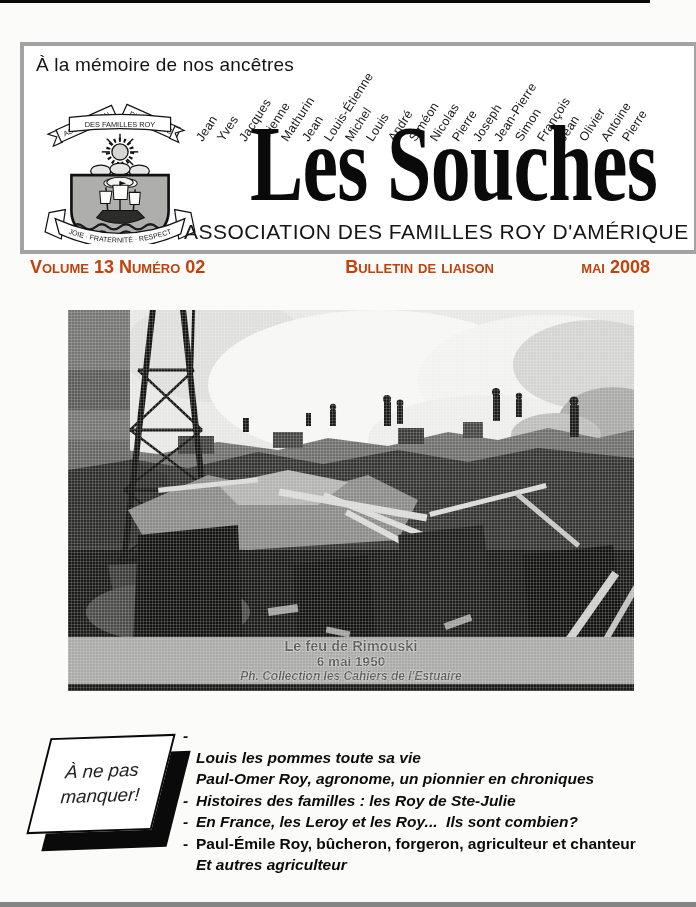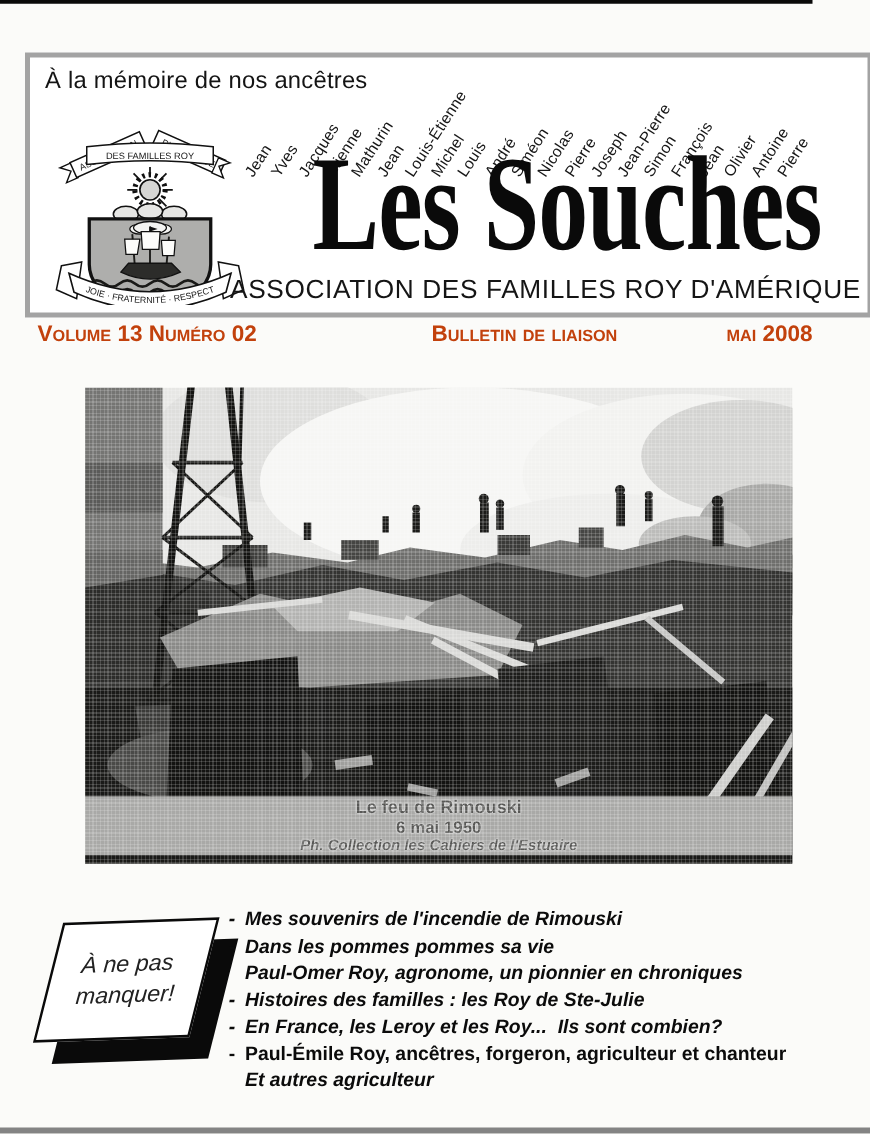--- a/index.html
+++ b/index.html
@@ -371,46 +371,45 @@
     <div class="badge-wrap">
       <div class="badge-shadow"></div>
       <div class="badge-box">
         <div class="badge-text">À ne pas manquer!</div>
       </div>
     </div>
     <div class="toc">
 
         <div class="trow">
           <span class="tdash">-</span>
-          <span class="ttext">Mes souvenirs de l'incendie de Rimouski</span>
         </div>
 
         <div class="trow">
           <span class="tdash">-</span>
-          <span class="ttext">Dans les pommes pommes sa vie</span>
+          <span class="ttext">Louis les pommes toute sa vie</span>
         </div>
 
         <div class="trow">
           <span class="tdash"></span>
           <span class="ttext">Paul-Omer Roy, agronome, un pionnier en chroniques</span>
         </div>
 
         <div class="trow">
           <span class="tdash">-</span>
           <span class="ttext">Histoires des familles : les Roy de Ste-Julie</span>
         </div>
 
         <div class="trow">
           <span class="tdash">-</span>
           <span class="ttext">En France, les Leroy et les Roy...  Ils sont combien?</span>
         </div>
 
         <div class="trow upright">
           <span class="tdash">-</span>
-          <span class="ttext">Paul-Émile Roy, ancêtres, forgeron, agriculteur et chanteur</span>
+          <span class="ttext">Paul-Émile Roy, bûcheron, forgeron, agriculteur et chanteur</span>
         </div>
 
         <div class="trow">
           <span class="tdash"></span>
           <span class="ttext">Et autres agriculteur</span>
         </div>
       </div>
   </div>
 
   <div class="scan-bottom"></div>

